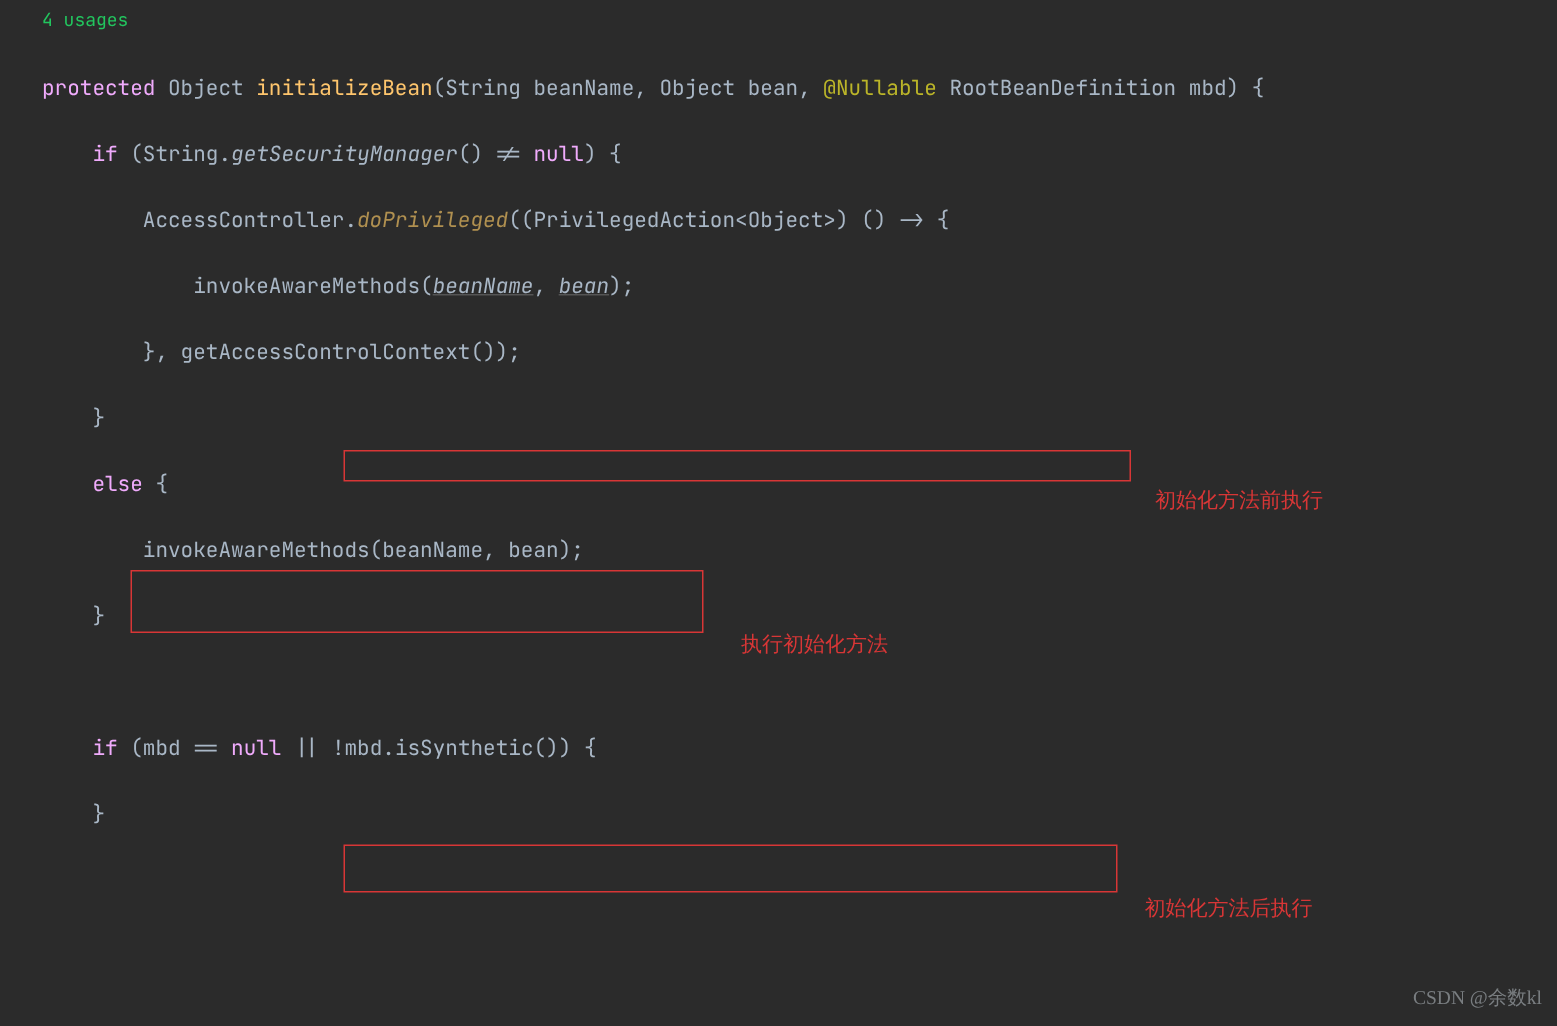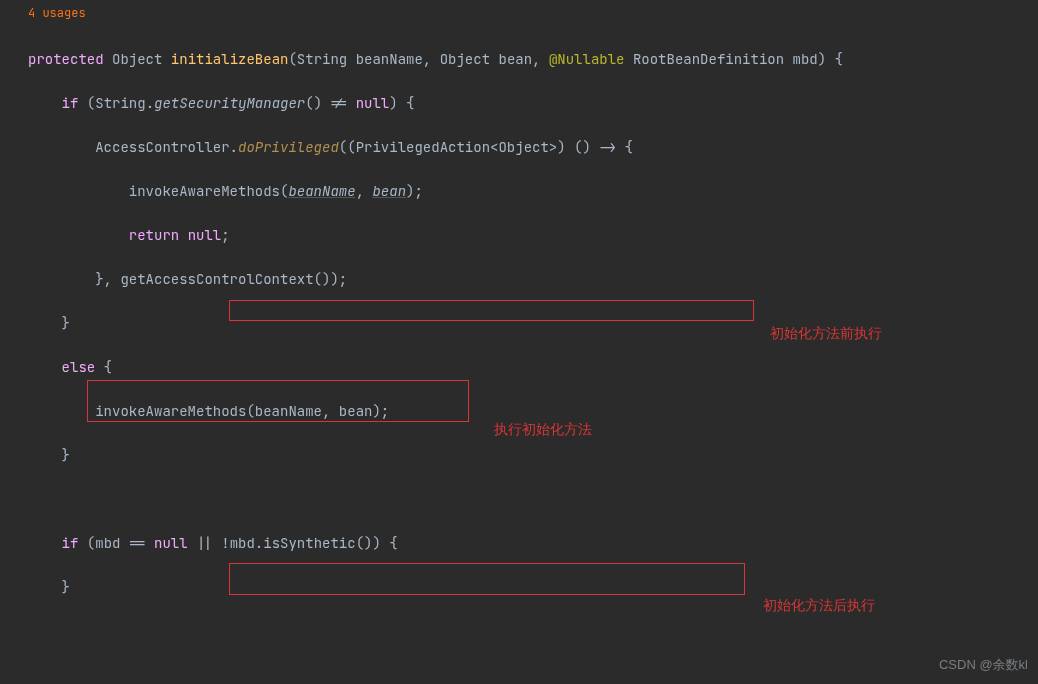--- a/index.html
+++ b/index.html
@@ -12,21 +12,21 @@
       font-family: 'JetBrains Mono', 'Consolas', 'Monaco', monospace;
       font-size: 14px;
       color: #a9b7c6;
       width: 1038px;
       height: 684px;
       overflow: hidden;
       position: relative;
       line-height: 22px;
     }
     .usages {
-      color: #f97316;
+      color: #22c55e;
       font-size: 12px;
       padding: 2px 28px;
     }
     .code {
       padding: 0 28px;
       white-space: pre;
       position: relative;
     }
     .line {
       height: 22px;
@@ -50,35 +50,34 @@
       font-size: 14px;
       font-family: 'Microsoft YaHei', sans-serif;
       margin-top: 15px;
     }
     .watermark {
       position: absolute;
       right: 10px;
       bottom: 8px;
       color: #9aa0a5;
       font-size: 13px;
-      font-family: Liberation Sans, sans-serif;
+      font-family: Liberation Serif, serif;
       opacity: 0.7;
     }
   </style>
 </head>
 <body>
 
 <div class="usages">4 usages</div>
 
 <div class="code">
 <span class="line"><span class="keyword">protected</span> <span>Object</span> <span class="method-def">initializeBean</span>(<span>String</span> <span>beanName</span>, <span>Object</span> <span>bean</span>, <span class="annotation">@Nullable</span> <span>RootBeanDefinition</span> <span>mbd</span>) {</span>
 <span class="line">    <span class="keyword">if</span> (<span>String</span>.<span class="italic-method">getSecurityManager</span>() != <span class="keyword">null</span>) {</span>
 <span class="line">        <span>AccessController</span>.<span class="italic-method-call">doPrivileged</span>((<span>PrivilegedAction</span>&lt;<span>Object</span>&gt;) () -&gt; {</span>
 <span class="line">            <span>invokeAwareMethods</span>(<span class="italic-ref">beanName</span>, <span class="italic-ref">bean</span>);</span>
-<span class="line">            <span class="keyword">return</span> <span class="keyword">null</span>;</span>
 <span class="line">        }, <span>getAccessControlContext</span>());</span>
 <span class="line">    }</span>
 <span class="line">    <span class="keyword">else</span> {</span>
 <span class="line">        <span>invokeAwareMethods</span>(<span>beanName</span>, <span>bean</span>);</span>
 <span class="line">    }</span>
 <span class="line"> </span>
 <span class="line">    <span class="keyword">if</span> (<span>mbd</span> == <span class="keyword">null</span> || !mbd.<span>isSynthetic</span>()) {</span>
 <span class="line">    }</span>
 
 

